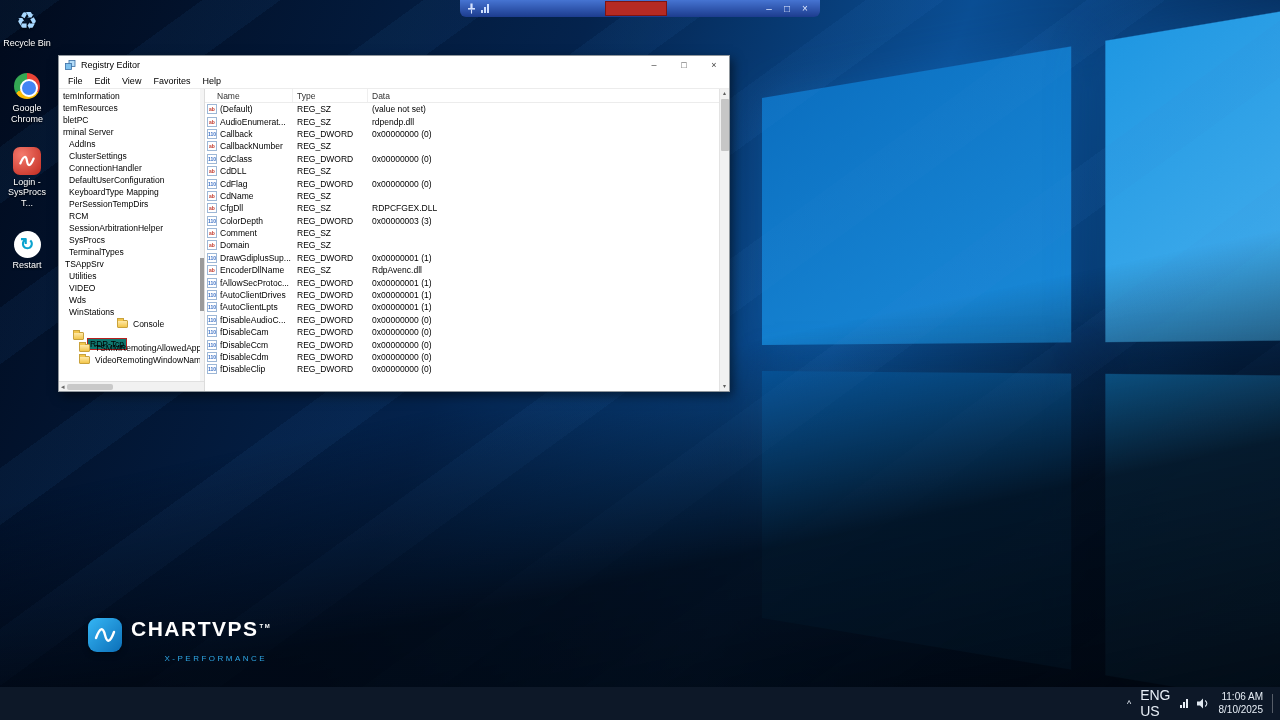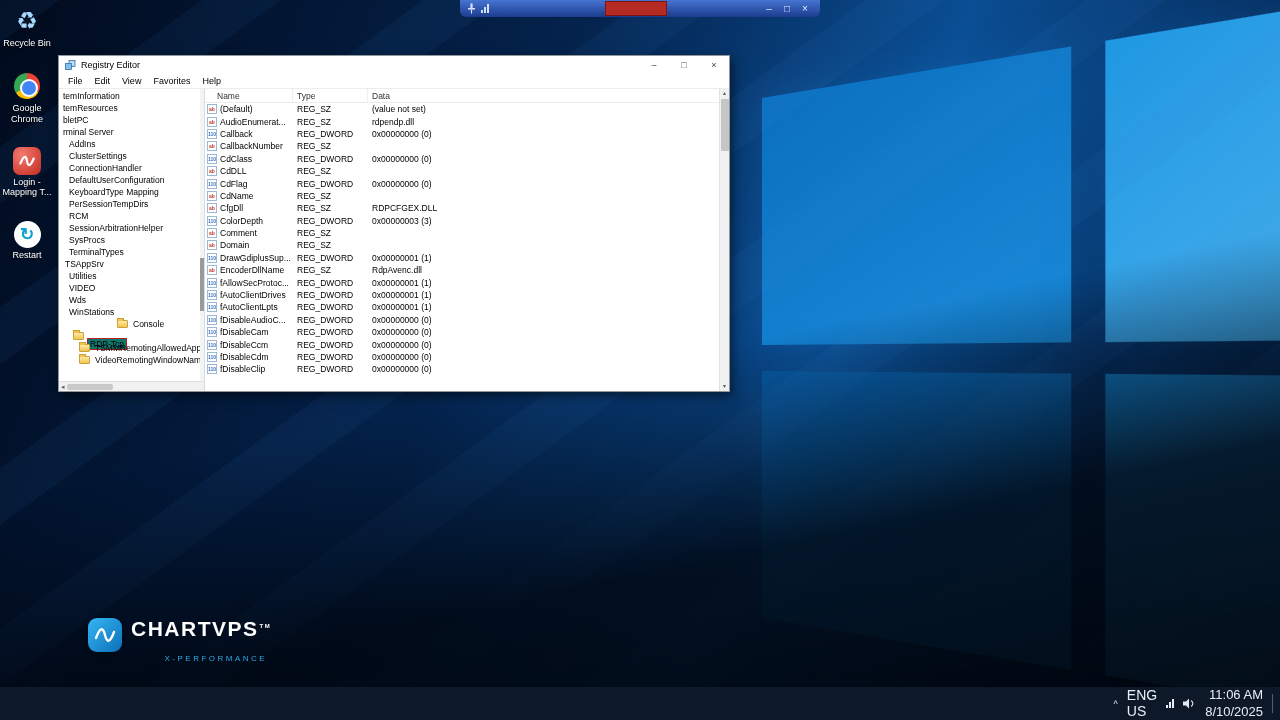--- a/index.html
+++ b/index.html
@@ -146,21 +146,21 @@
   .settings-gear-icon { width:22px; height:22px; display:flex; align-items:center; justify-content:center; }
   .settings-gear-icon::after { content:"\2699"; color:#d7dee7; font-size:16px; }
   .tb-right { position:absolute; right:2px; top:0; height:100%; display:flex; align-items:center;
     gap:9px; color:#e7eef6; padding-right:2px; }
   .tray-chevron { font-size:9px; cursor:default; }
   .lang { display:flex; flex-direction:column; font-size:14px; line-height:1.1; cursor:default; }
   .net-icon { display:inline-flex; align-items:flex-end; gap:1px; height:9px; cursor:default; }
   .net-icon b { width:2px; background:#e7eef6; display:block; }
   .net-icon b:nth-child(1){height:3px}.net-icon b:nth-child(2){height:6px}.net-icon b:nth-child(3){height:9px}
   .vol-icon { cursor:default; display:flex; }
-  .clock { display:flex; flex-direction:column; align-items:flex-end; font-size:13px; line-height:1.25; cursor:default; }
+  .clock { display:flex; flex-direction:column; align-items:flex-end; font-size:10px; line-height:1.25; cursor:default; }
   .sliver { width:4px; height:60%; border-left:1px solid rgba(255,255,255,.3); }
 </style>
 </head>
 <body>
 
 <div class="wallpaper">
   <div class="winlogo">
     <div class="pane p1"></div>
     <div class="pane p2"></div>
     <div class="pane p3"></div>
@@ -199,21 +199,21 @@
     <div class="dicon">
       <div class="glyph chrome-glyph"></div>
       <div class="dlabel">Google Chrome</div>
     </div>
     <div class="dicon">
       <div class="glyph chartvps-login-glyph">
         <svg width="20" height="20" viewBox="0 0 24 24">
           <path d="M4 15 C8 5, 11 5, 12 12 C13 19, 16 19, 20 9" stroke="#fff" stroke-width="2.6" fill="none" stroke-linecap="round"></path>
         </svg>
       </div>
-      <div class="dlabel">Login - Mapping T...</div>
+      <div class="dlabel">Login - SysProcs T...</div>
     </div>
     <div class="dicon">
       <div class="glyph restart-glyph"></div>
       <div class="dlabel">Restart</div>
     </div>
   </div>
 
 <div class="regedit">
   <div class="titlebar">
     <span style="display:flex">

